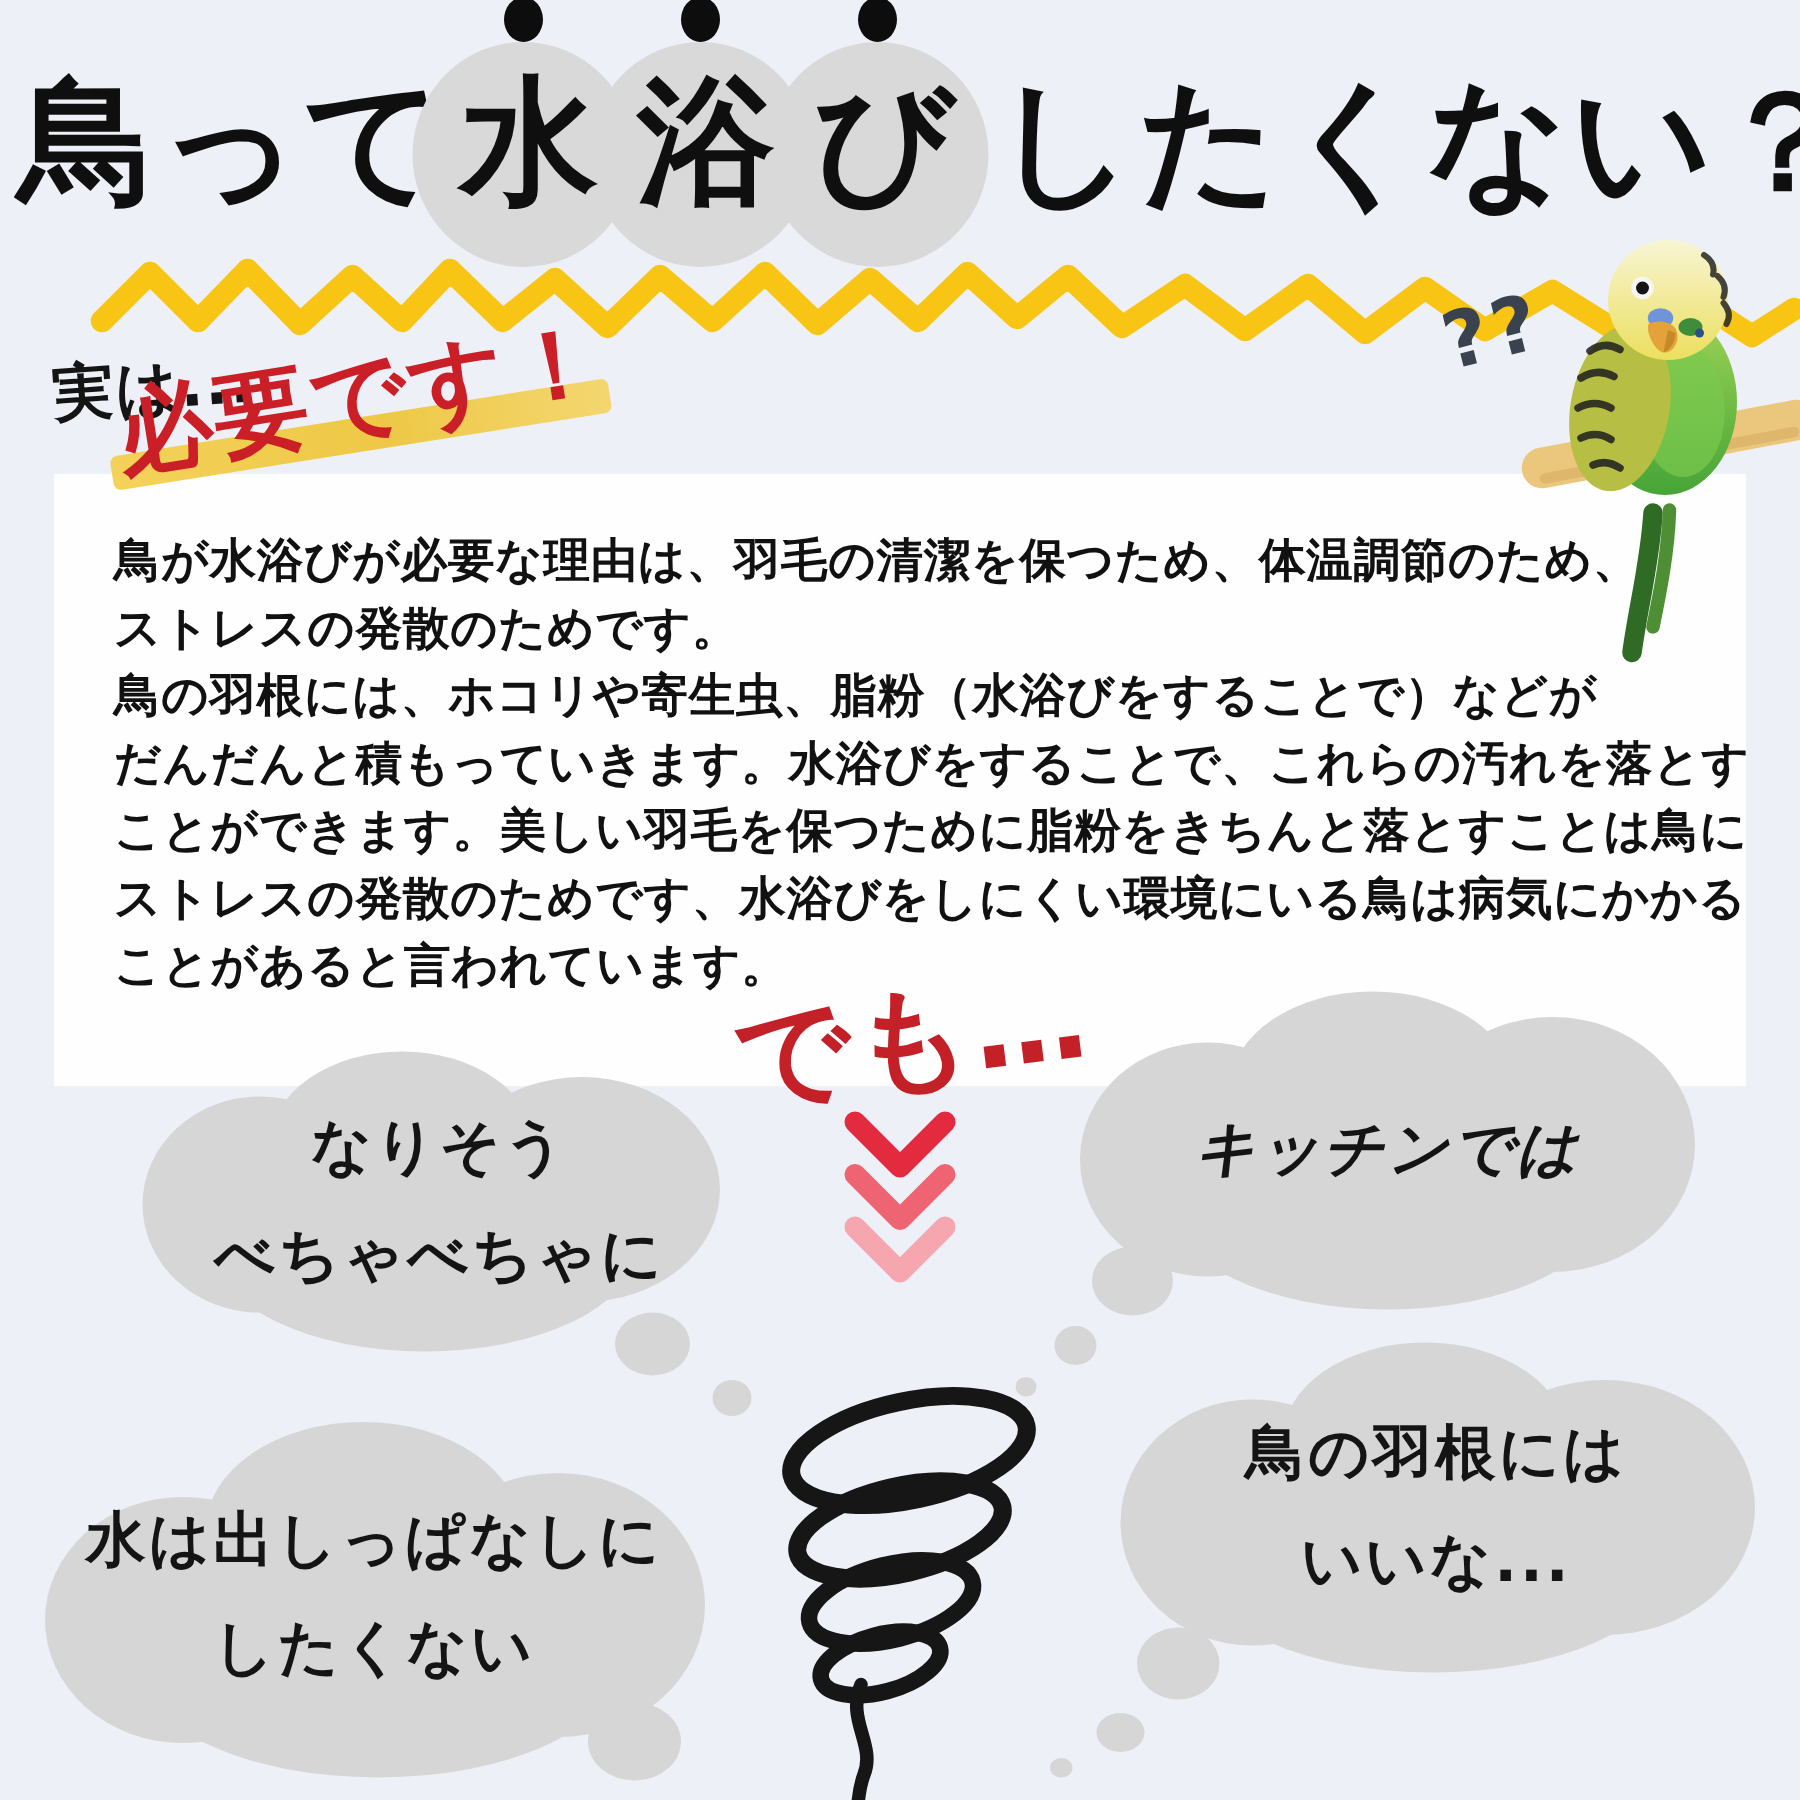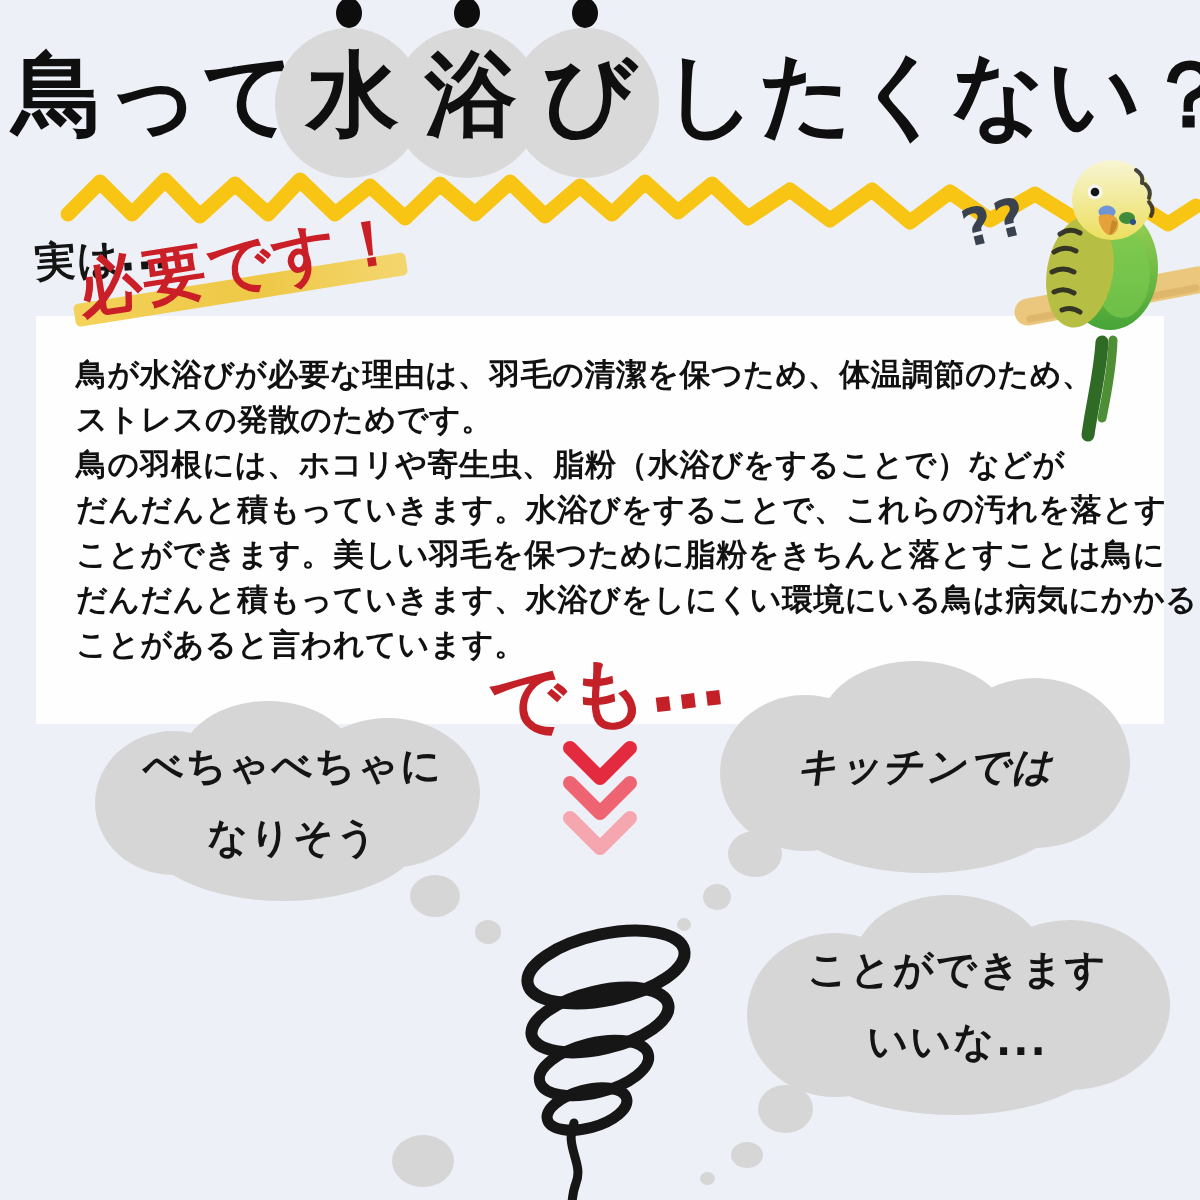--- a/index.html
+++ b/index.html
@@ -112,21 +112,21 @@
     <span class="answer-text">必要です！</span>
   </div>
 
   <div class="info-box"></div>
   <div class="info-text">
     <div>鳥が水浴びが必要な理由は、羽毛の清潔を保つため、体温調節のため、</div>
     <div>ストレスの発散のためです。</div>
     <div>鳥の羽根には、ホコリや寄生虫、脂粉（水浴びをすることで）などが</div>
     <div>だんだんと積もっていきます。水浴びをすることで、これらの汚れを落とす</div>
     <div>ことができます。美しい羽毛を保つために脂粉をきちんと落とすことは鳥に</div>
-    <div>だんだんと積もっていきます、水浴びをしにくい環境にいる鳥は病気にかかる</div>
+    <div>ストレスの発散のためです、水浴びをしにくい環境にいる鳥は病気にかかる</div>
     <div>ことがあると言われています。</div>
   </div>
 
   <div class="qmarks">??</div>
   <div class="bird-wrap">
     <svg viewBox="0 0 205 300" width="205" height="300">
       <defs>
         <linearGradient id="gradBody" x1="0" y1="0" x2="0" y2="1">
           <stop offset="0" stop-color="#9fd456"></stop>
             <stop offset="1" stop-color="#46a437"></stop>
@@ -185,53 +185,65 @@
   </svg>
 
   <div class="bubble bubble-tl">
     <svg class="cloud-svg" viewBox="0 0 410 225" preserveAspectRatio="none">
       <ellipse cx="85" cy="115" rx="78" ry="72"></ellipse>
       <ellipse cx="180" cy="75" rx="88" ry="62"></ellipse>
       <ellipse cx="300" cy="105" rx="92" ry="75"></ellipse>
       <ellipse cx="195" cy="145" rx="140" ry="68"></ellipse>
     </svg>
     <div class="bubble-text">
+      <div>なりそう</div>
       <div>べちゃべちゃに</div>
-      <div>なりそう</div>
     </div>
   </div>
   <div class="trail" style="left:410px;top:875px;width:50px;height:42px;"></div>
   <div class="trail" style="left:475px;top:920px;width:26px;height:24px;"></div>
 
   <div class="bubble bubble-tr">
     <svg class="cloud-svg" viewBox="0 0 430 235" preserveAspectRatio="none">
       <ellipse cx="95" cy="125" rx="85" ry="78"></ellipse>
       <ellipse cx="205" cy="78" rx="95" ry="65"></ellipse>
       <ellipse cx="325" cy="115" rx="95" ry="85"></ellipse>
       <ellipse cx="215" cy="155" rx="145" ry="70"></ellipse>
     </svg>
     <div class="bubble-text">
       <div>キッチンでは</div>
     </div>
   </div>
   <div class="trail" style="left:728px;top:831px;width:54px;height:46px;"></div>
   <div class="trail" style="left:703px;top:884px;width:28px;height:26px;"></div>
   <div class="trail" style="left:677px;top:918px;width:14px;height:13px;"></div>
 
+  <div class="bubble bubble-bl">
+    <svg class="cloud-svg" viewBox="0 0 455 265" preserveAspectRatio="none">
+      <ellipse cx="100" cy="150" rx="92" ry="82"></ellipse>
+      <ellipse cx="220" cy="90" rx="105" ry="72"></ellipse>
+      <ellipse cx="350" cy="140" rx="98" ry="88"></ellipse>
+      <ellipse cx="230" cy="180" rx="160" ry="75"></ellipse>
+    </svg>
+    <div class="bubble-text">
+      <div>水は出しっぱなしに</div>
+      <div>したくない</div>
+    </div>
+  </div>
   <div class="trail" style="left:392px;top:1135px;width:62px;height:52px;"></div>
 
   <div class="bubble bubble-br">
     <svg class="cloud-svg" viewBox="0 0 445 250" preserveAspectRatio="none">
       <ellipse cx="100" cy="135" rx="88" ry="82"></ellipse>
       <ellipse cx="215" cy="80" rx="95" ry="65"></ellipse>
       <ellipse cx="335" cy="125" rx="100" ry="85"></ellipse>
       <ellipse cx="220" cy="165" rx="155" ry="70"></ellipse>
     </svg>
     <div class="bubble-text">
-      <div>ことができます</div>
+      <div>鳥の羽根には</div>
       <div>いいな...</div>
     </div>
   </div>
   <div class="trail" style="left:758px;top:1085px;width:55px;height:48px;"></div>
   <div class="trail" style="left:731px;top:1142px;width:32px;height:26px;"></div>
   <div class="trail" style="left:700px;top:1172px;width:15px;height:13px;"></div>
 
   <svg class="spiral-svg" viewBox="0 0 210 300">
     <g fill="none" stroke="#161616" stroke-linecap="round">
       <ellipse cx="108" cy="52" rx="80" ry="33" stroke-width="12" transform="rotate(-12 108 52)"></ellipse>

